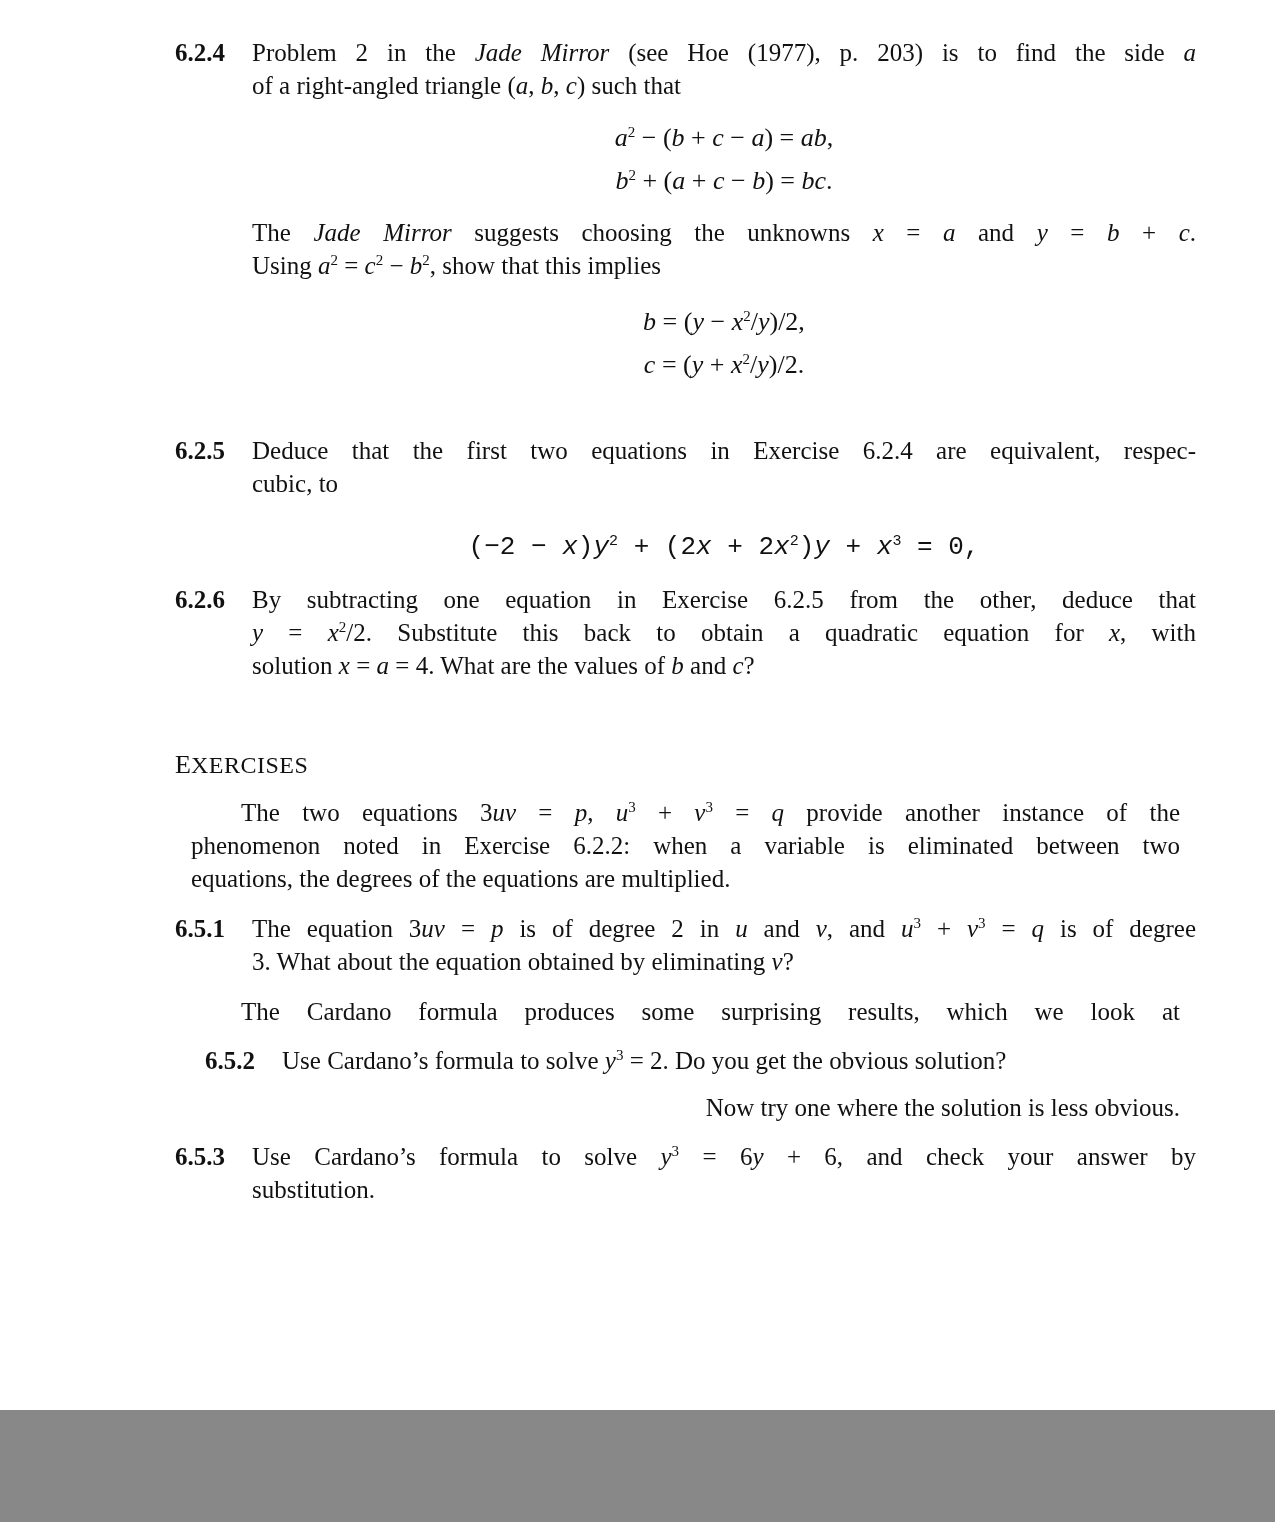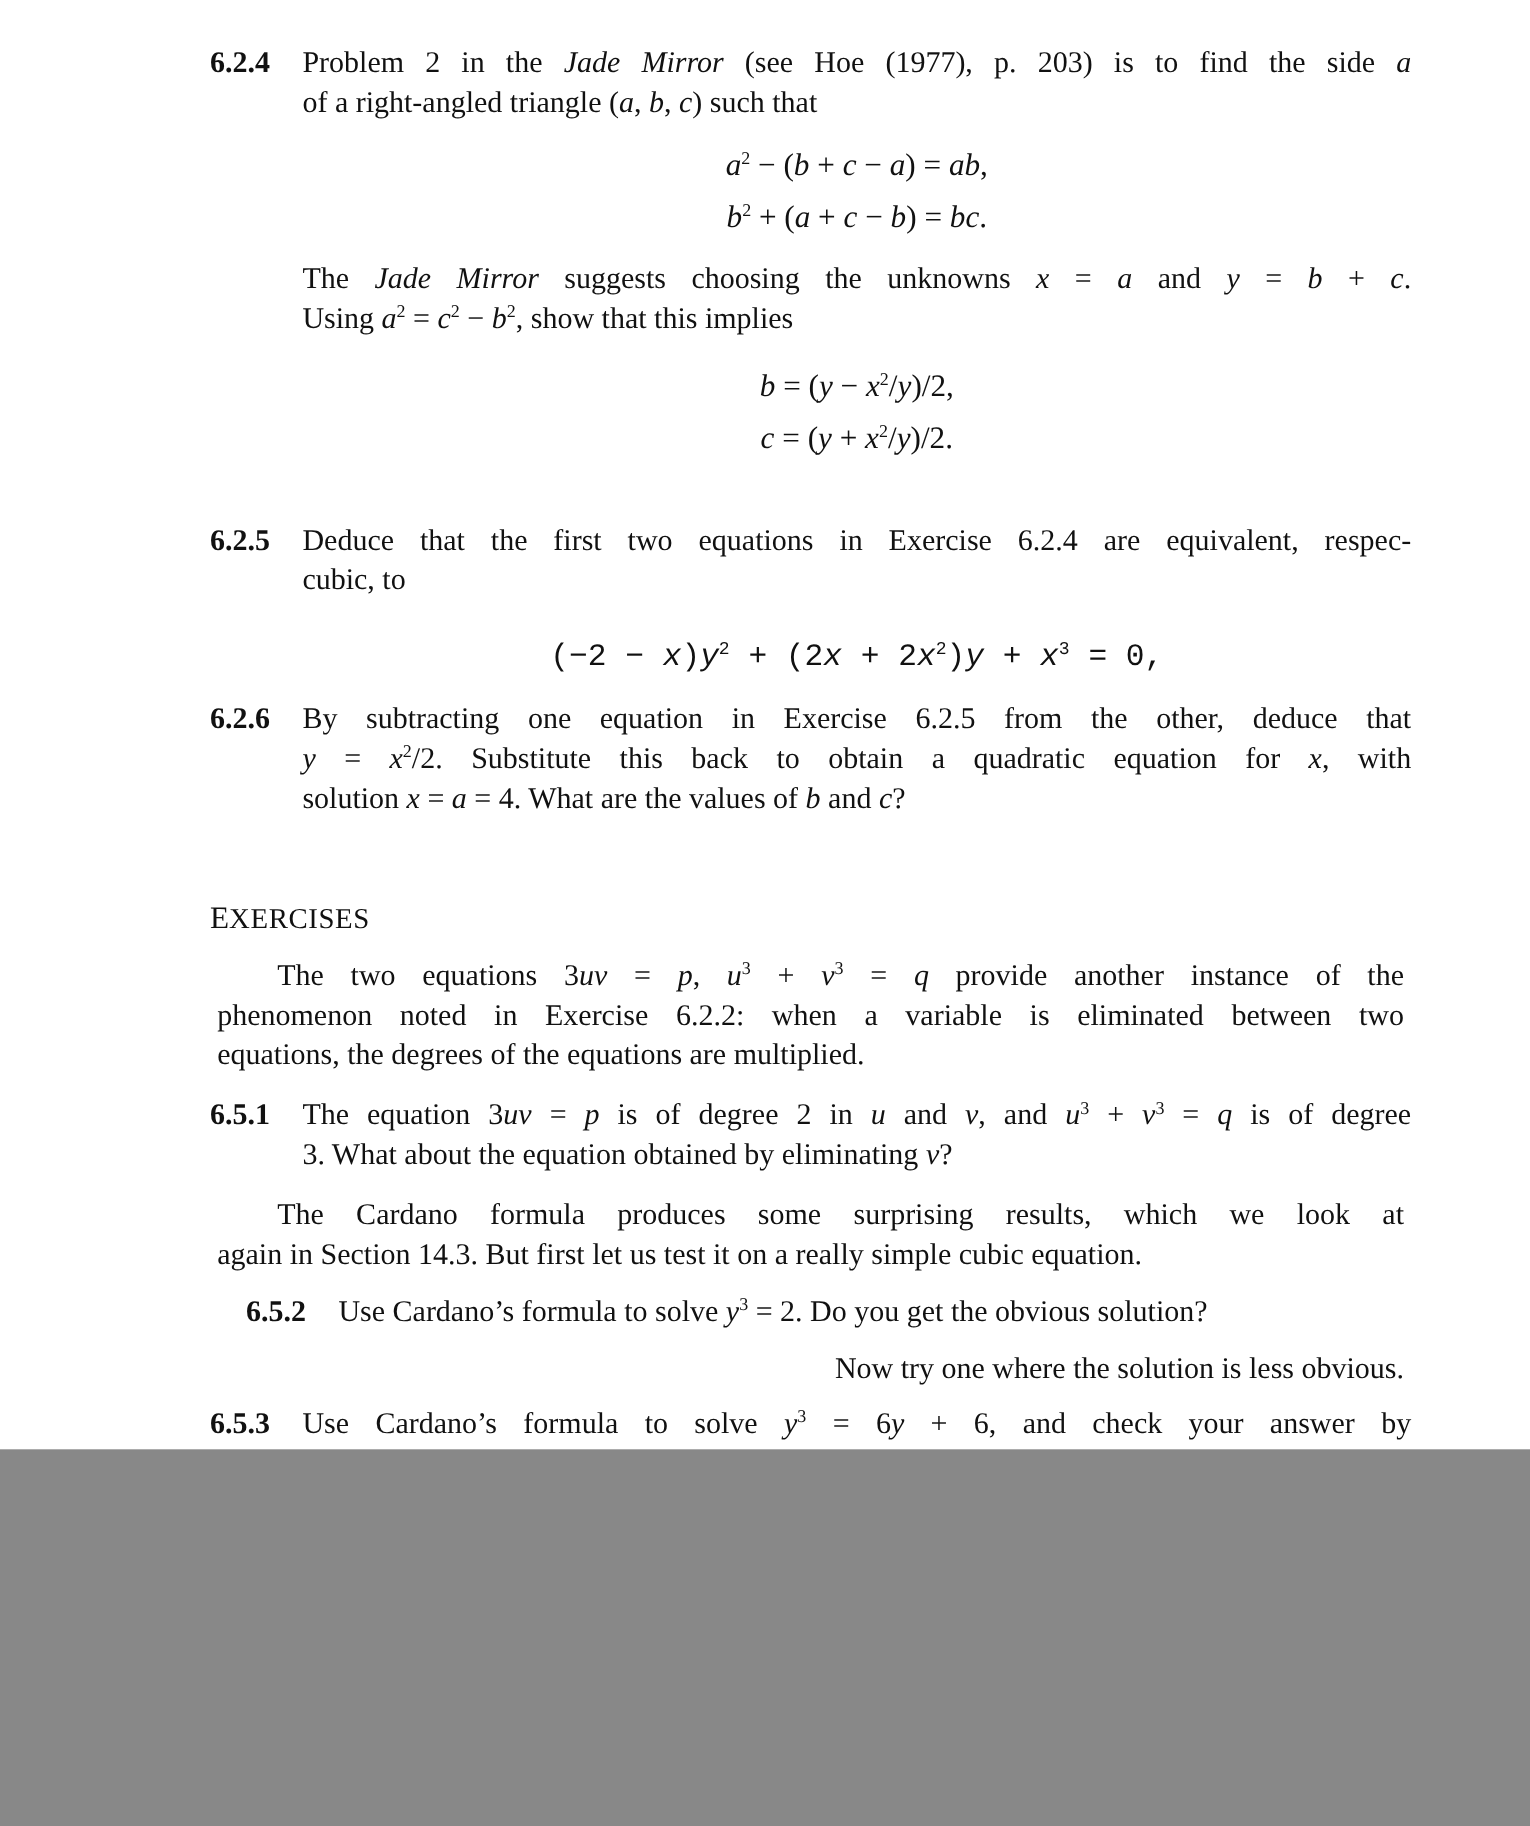--- a/index.html
+++ b/index.html
@@ -1,26 +1,26 @@
 <!DOCTYPE html>
 <html><head>
 <meta charset="utf-8">
 <style>
   html,body{margin:0;padding:0;background:#888;}
   .page{
     position:relative;
-    width:1275px;height:1208px;
+    width:1275px;height:1410px;
     margin:0 auto;
     background:#ffffff;
     color:#111111;
     font-family:"Liberation Serif","DejaVu Serif",serif;
     font-size:25px;
     line-height:33px;
     box-sizing:border-box;
-    padding:36px 99px 0 175px;
+    padding:36px 79px 0 175px;
     overflow:hidden;
   }
   .item{position:relative;padding-left:77px;}
   .item .num{
     position:absolute;left:0;top:0;
     font-weight:bold;
     white-space:nowrap;
   }
   .line{min-height:33px;}
   .just{text-align:justify;text-align-last:justify;}
@@ -45,21 +45,21 @@
     margin:66px 0 0 0;
     font-weight:normal;
     font-size:26px;
     line-height:34px;
   }
   .heading .rest{
     font-size:24px;
     text-transform:uppercase;
     letter-spacing:0.5px;
   }
-  .para{margin:6px;}
+  .para{margin:16px;}
   .para .first{text-indent:50px;}
   .mt-intro{margin-top:14px;}
   .mt-651{margin-top:17px;}
   .mt-card{margin-top:17px;}
   .mt-652{margin-top:15px;margin-left:30px;}
   .mt-now{margin-top:14px;text-align:right;}
   .mt-653{margin-top:13px;}
 </style>
 </head>
 <body>
@@ -121,21 +121,20 @@
   <section class="item mt-651">
     <span class="num">6.5.1</span>
     <div class="body">
       <div class="line just"><span>The equation 3</span><i>uv</i><span> = </span><i>p</i><span> is of degree 2 in </span><i>u</i><span> and </span><i>v</i><span>, and </span><i>u</i><sup>3</sup><span> + </span><i>v</i><sup>3</sup><span> = </span><i>q</i><span> is of degree</span></div>
       <div class="line"><span>3. What about the equation obtained by eliminating </span><i>v</i><span>?</span></div>
     </div>
   </section>
 
   <div class="para mt-card">
     <div class="line first just"><span>The Cardano formula produces some surprising results, which we look at</span></div>
-    <div class="line"><span>again in Section 14.3. But first let us test it on a really simple cubic equation.</span></div>
   </div>
 
   <section class="item mt-652">
     <span class="num">6.5.2</span>
     <div class="body">
       <div class="line"><span>Use Cardano’s formula to solve </span><i>y</i><sup>3</sup><span> = 2. Do you get the obvious solution?</span></div>
     </div>
   </section>
 
   <div class="para mt-now">

